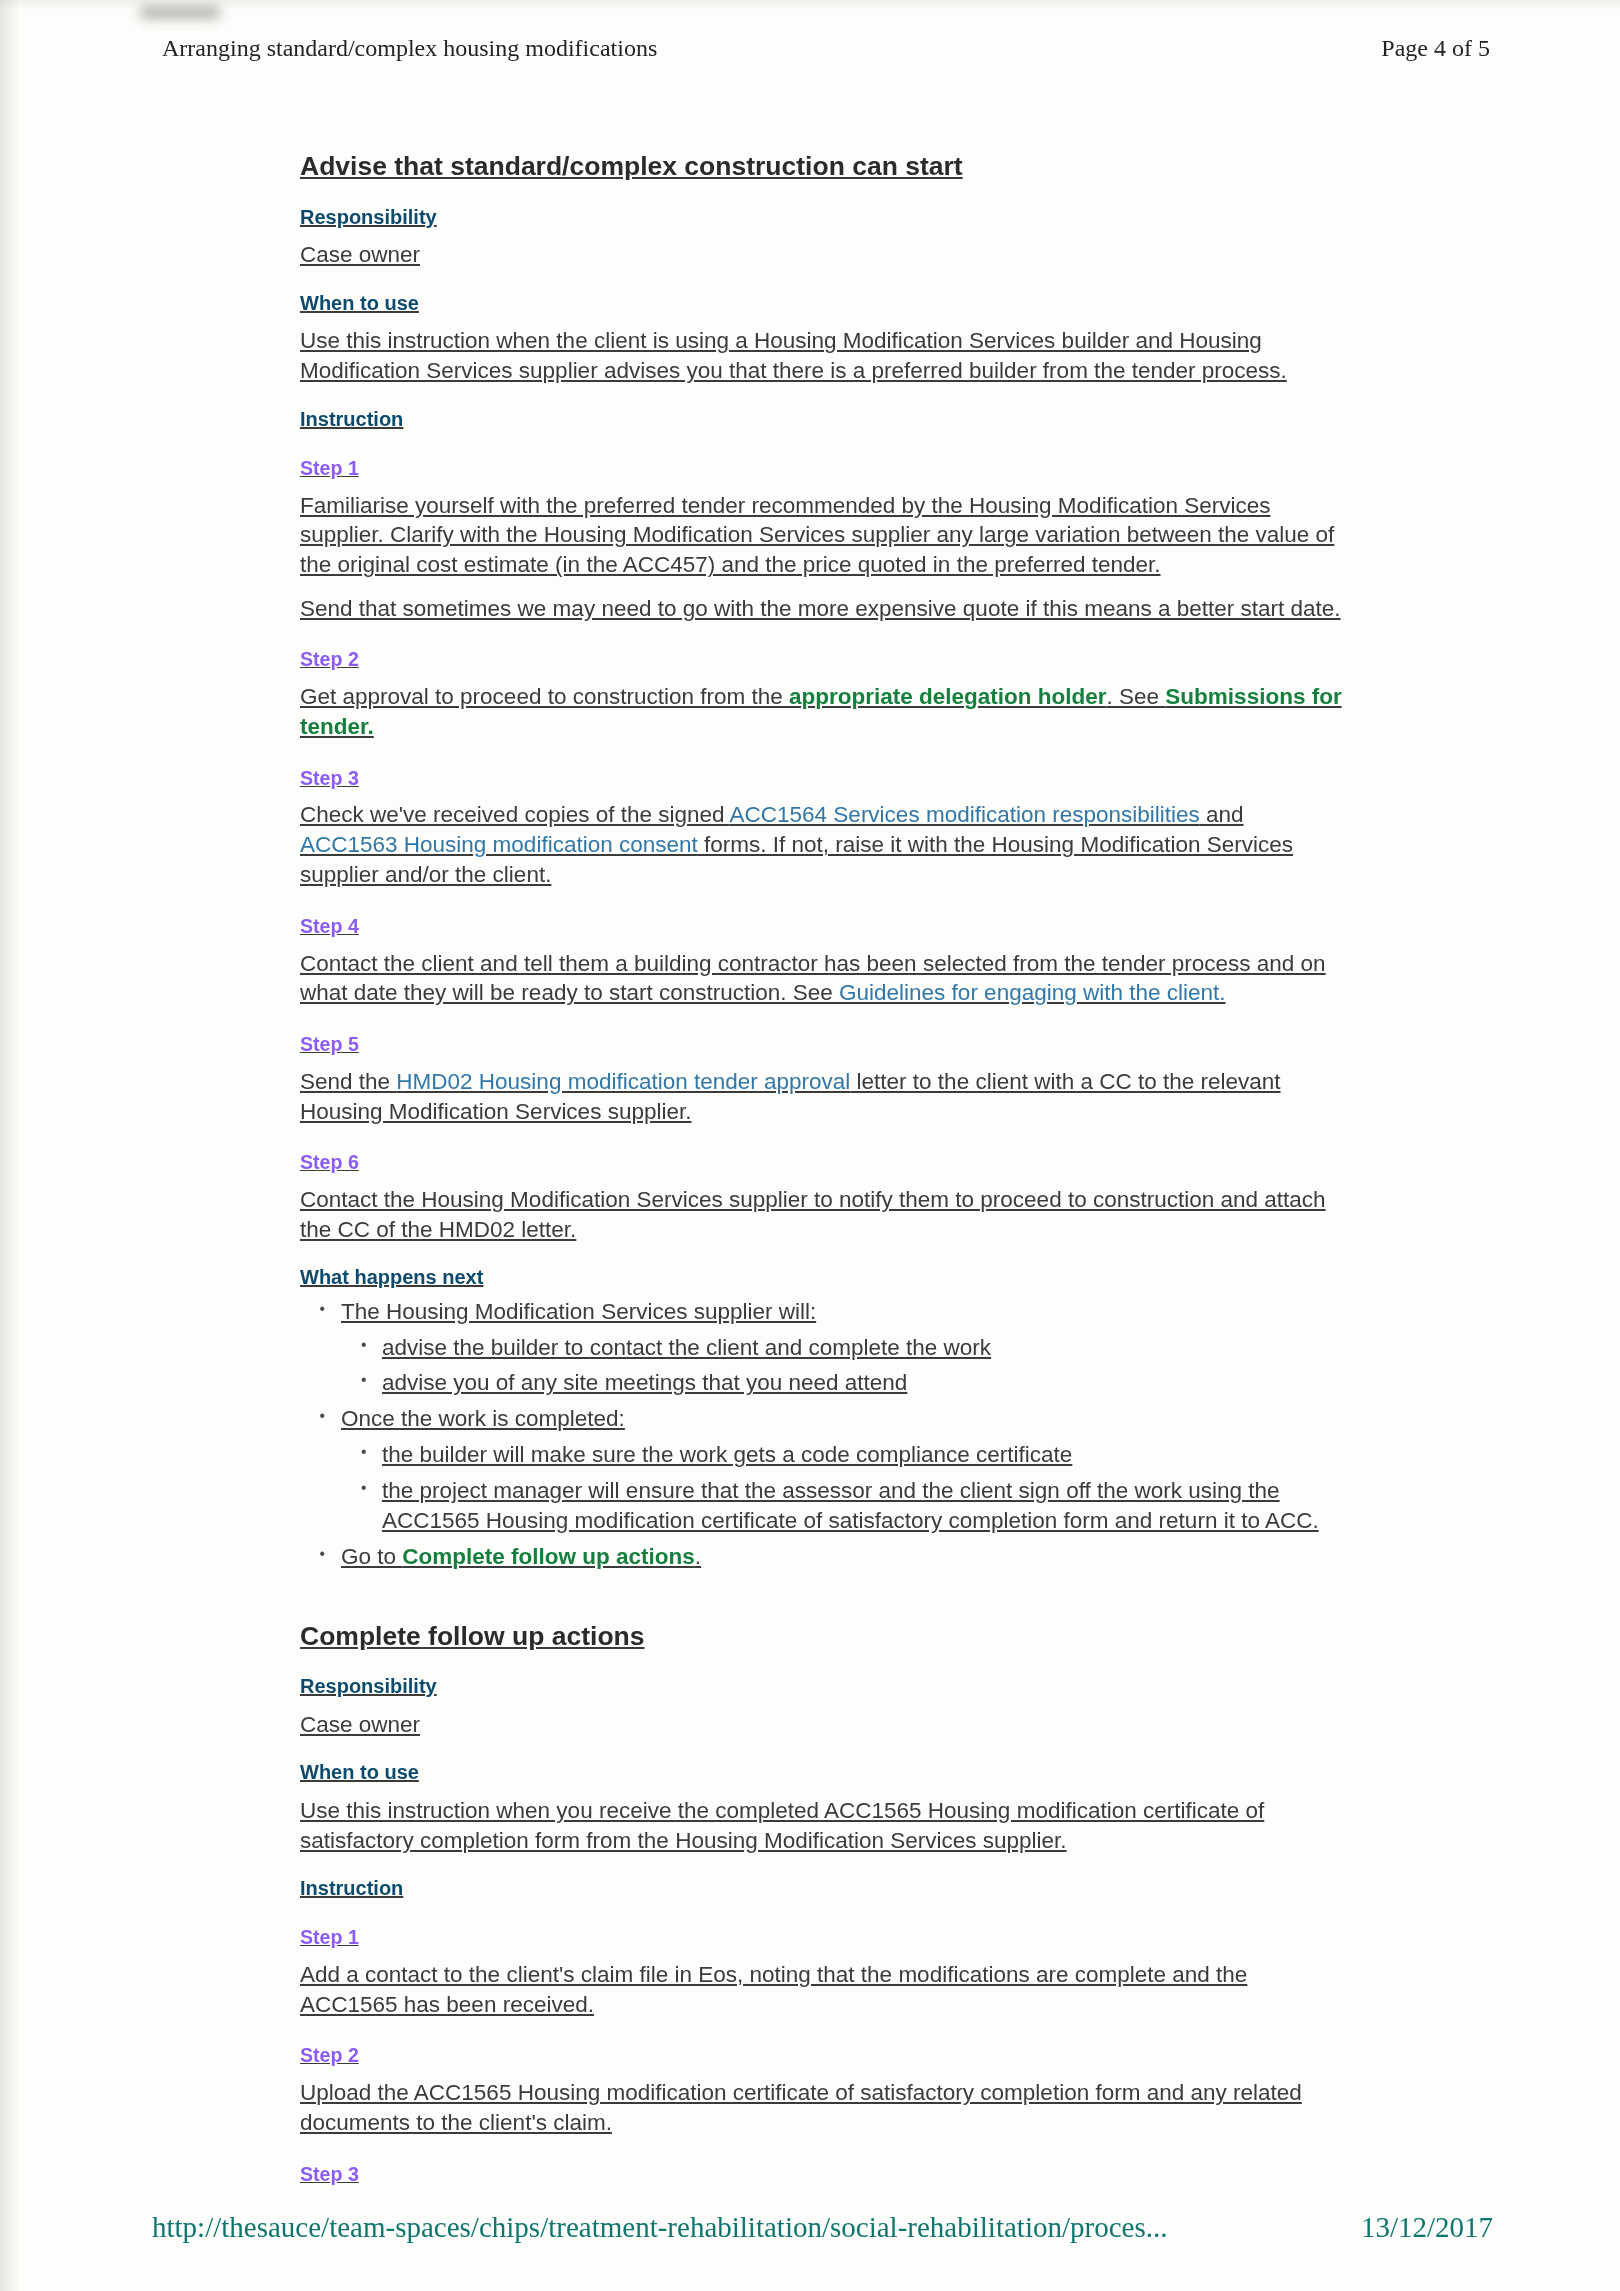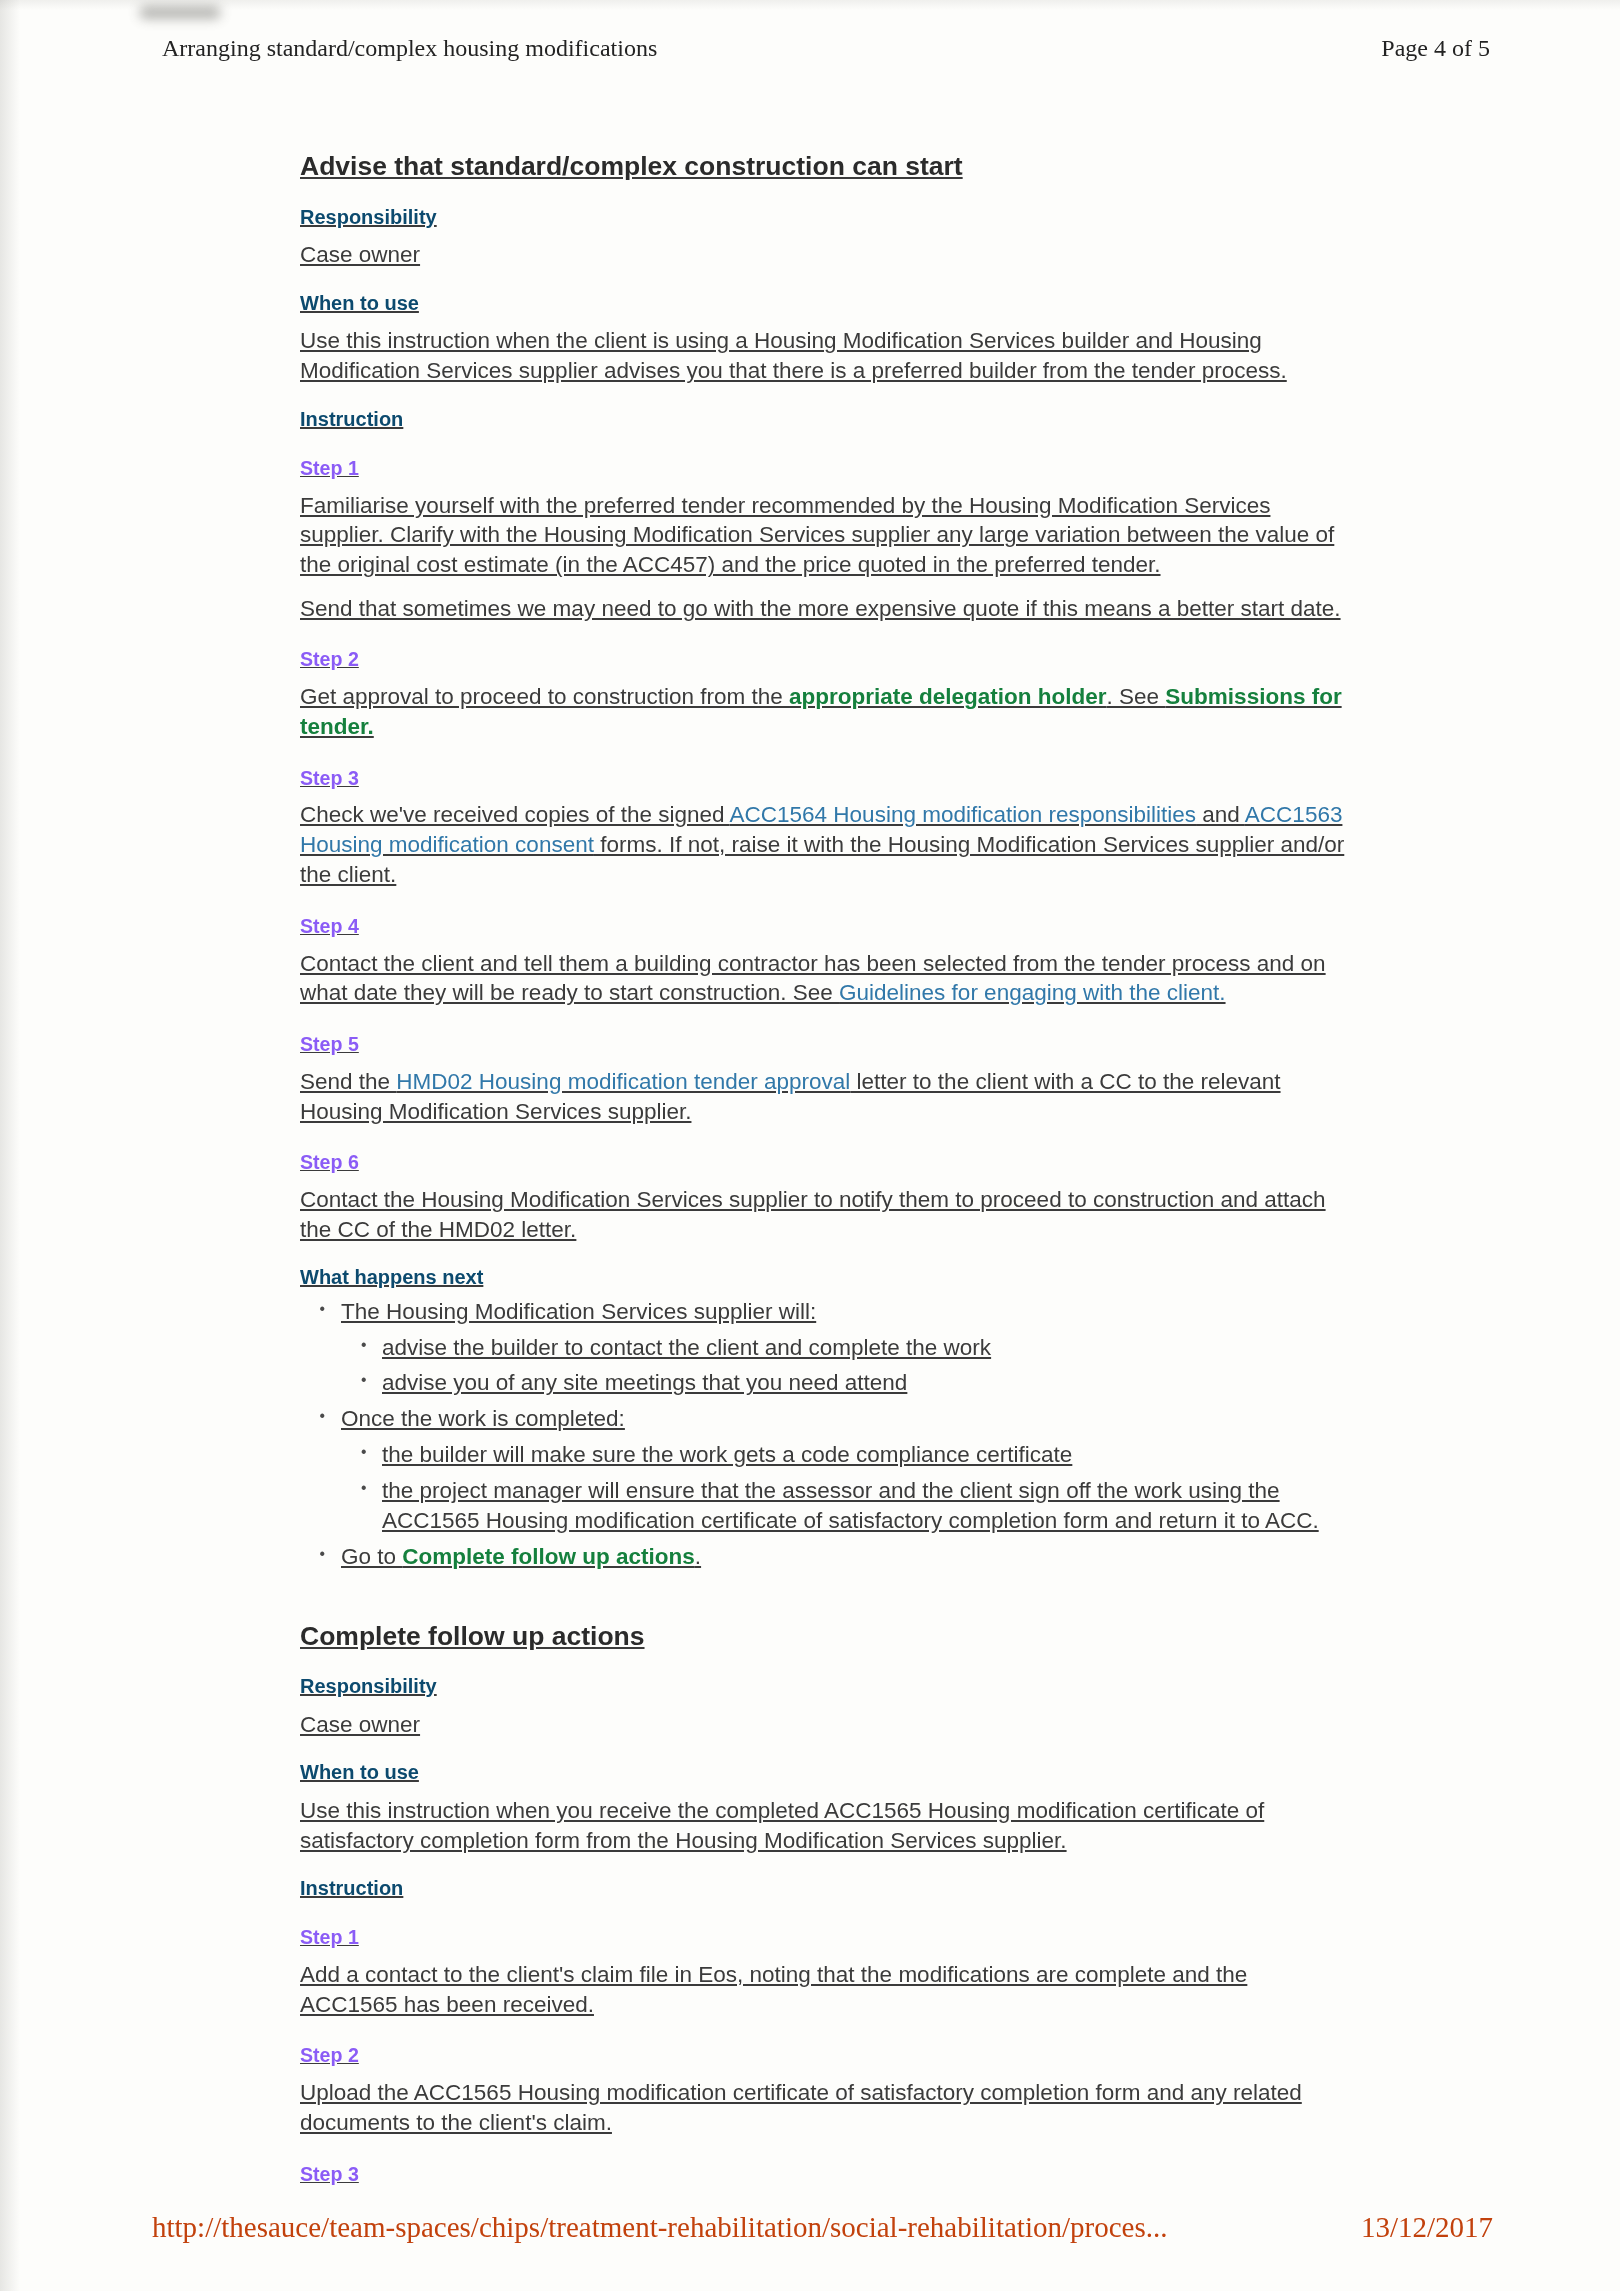--- a/index.html
+++ b/index.html
@@ -28,21 +28,21 @@
     background:#5f5f5a;border-radius:7.8px;filter:blur(5.9px);opacity:.45;
   }
   .hdr{
     position:absolute;top:35px;left:162px;right:130px;
     display:flex;justify-content:space-between;align-items:baseline;
     font-family:"Liberation Serif", serif;font-size:24px;color:#232323;
   }
   .ftr{
     position:absolute;top:2211px;left:152px;right:127px;
     display:flex;justify-content:space-between;align-items:baseline;
-    font-family:"Liberation Serif", serif;font-size:29px;color:#c2410c;
+    font-family:"Liberation Serif", serif;font-size:29px;color:#0f766e;
   }
   .content{
     position:absolute;top:149px;left:300px;width:1045px;
     font-size:22.5px;line-height:1.33;text-decoration:underline;
   }
   .h2{font-size:26.5px;font-weight:bold;color:#2b2b2b;margin:0 0 11.8px;}
   .h2.spaced{margin-top:47px;}
   .h3{font-size:20px;font-weight:bold;color:#0c4a6e;margin:19.6px 0 5.9px;}
   .step{font-size:19.6px;font-weight:bold;color:#8b5cf6;margin:22.5px 0 3.9px;}
   .para{margin:9.8px 0 13.7px;}
@@ -72,21 +72,21 @@
       <div class="para"><span>Case owner</span></div>
       <div class="h3"><span>When to use</span></div>
       <div class="para"><span>Use this instruction when the client is using a Housing Modification Services builder and Housing Modification Services supplier advises you that there is a preferred builder from the tender process.</span></div>
       <div class="h3"><span>Instruction</span></div>
       <div class="step"><span>Step 1</span></div>
       <div class="para"><span>Familiarise yourself with the preferred tender recommended by the Housing Modification Services supplier.  Clarify with the Housing Modification Services supplier any large variation between the value of the original cost estimate (in the ACC457) and the price quoted in the preferred tender.</span></div>
       <div class="para"><span>Send that sometimes we may need to go with the more expensive quote if this means a better start date.</span></div>
       <div class="step"><span>Step 2</span></div>
       <div class="para"><span>Get approval to proceed to construction from the </span><span class="b">appropriate delegation holder</span><span>. See </span><span class="b">Submissions for tender.</span></div>
       <div class="step"><span>Step 3</span></div>
-      <div class="para"><span>Check we've received copies of the signed </span><span class="link">ACC1564 Housing modification responsibilities</span><span> and </span><span class="link">ACC1563 Housing modification consent</span><span> forms. If not, raise it with the Housing Modification Services supplier and/or the client.</span></div>
+      <div class="para"><span>Check we've received copies of the signed </span><span class="link">ACC1564 Services modification responsibilities</span><span> and </span><span class="link">ACC1563 Housing modification consent</span><span> forms. If not, raise it with the Housing Modification Services supplier and/or the client.</span></div>
       <div class="step"><span>Step 4</span></div>
       <div class="para"><span>Contact the client and tell them a building contractor has been selected from the tender process and on what date they will be ready to start construction. See </span><span class="link">Guidelines for engaging with the client.</span></div>
       <div class="step"><span>Step 5</span></div>
       <div class="para"><span>Send the </span><span class="link">HMD02 Housing modification tender approval</span><span> letter to the client with a CC to the relevant Housing Modification Services supplier.</span></div>
       <div class="step"><span>Step 6</span></div>
       <div class="para"><span>Contact the Housing Modification Services supplier to notify them to proceed to construction and attach the CC of the HMD02 letter.</span></div>
       <div class="h3"><span>What happens next</span></div>
       <div class="li l1"><span class="bullet">•</span><span>The Housing Modification Services supplier will:</span></div>
       <div class="li l2"><span class="bullet">•</span><span>advise the builder to contact the client and complete the work</span></div>
       <div class="li l2"><span class="bullet">•</span><span>advise you of any site meetings that you need attend</span></div>

